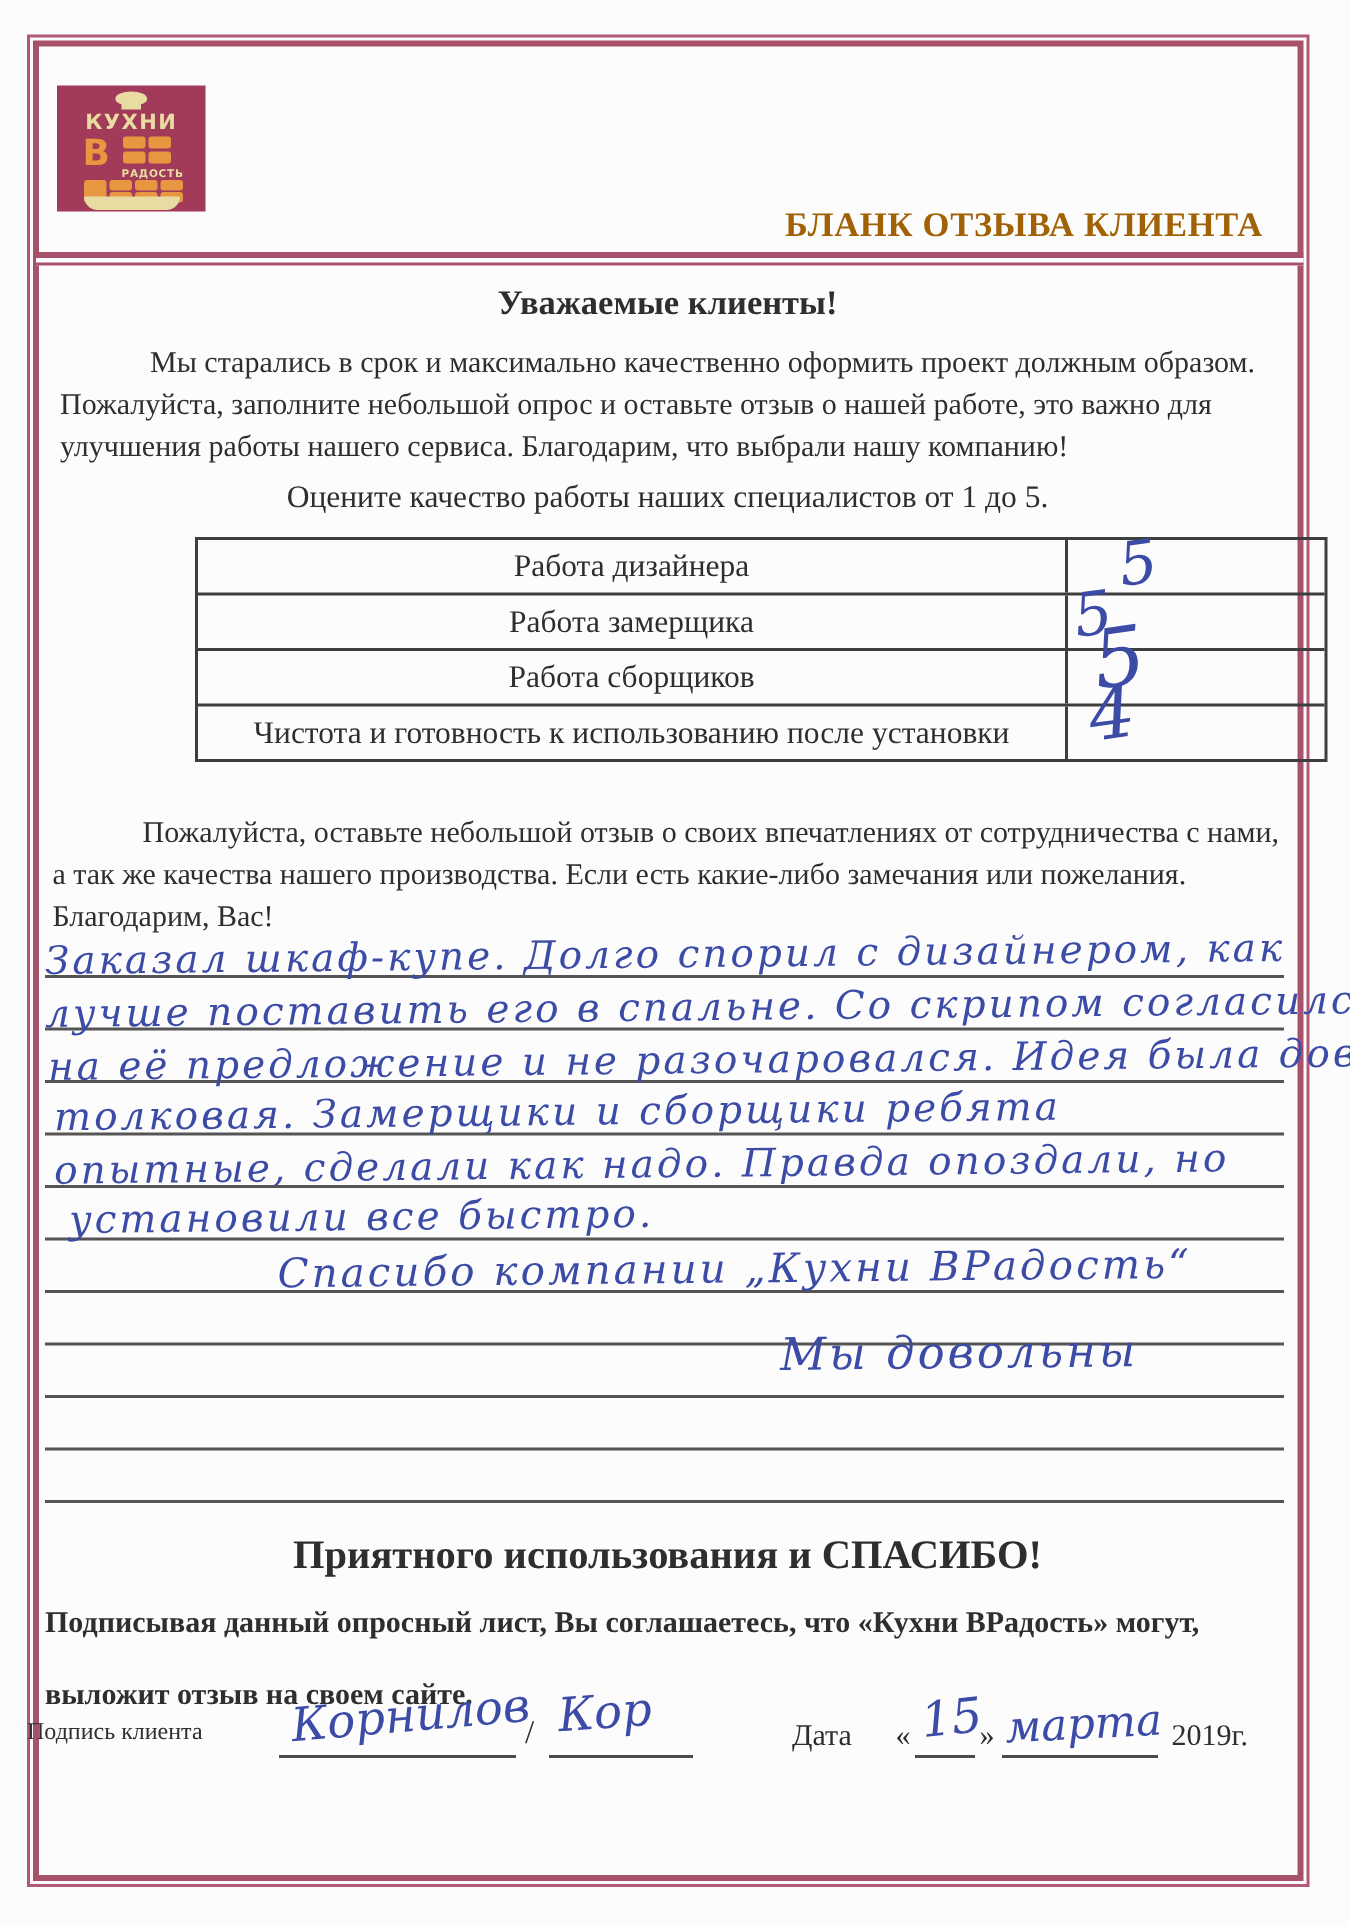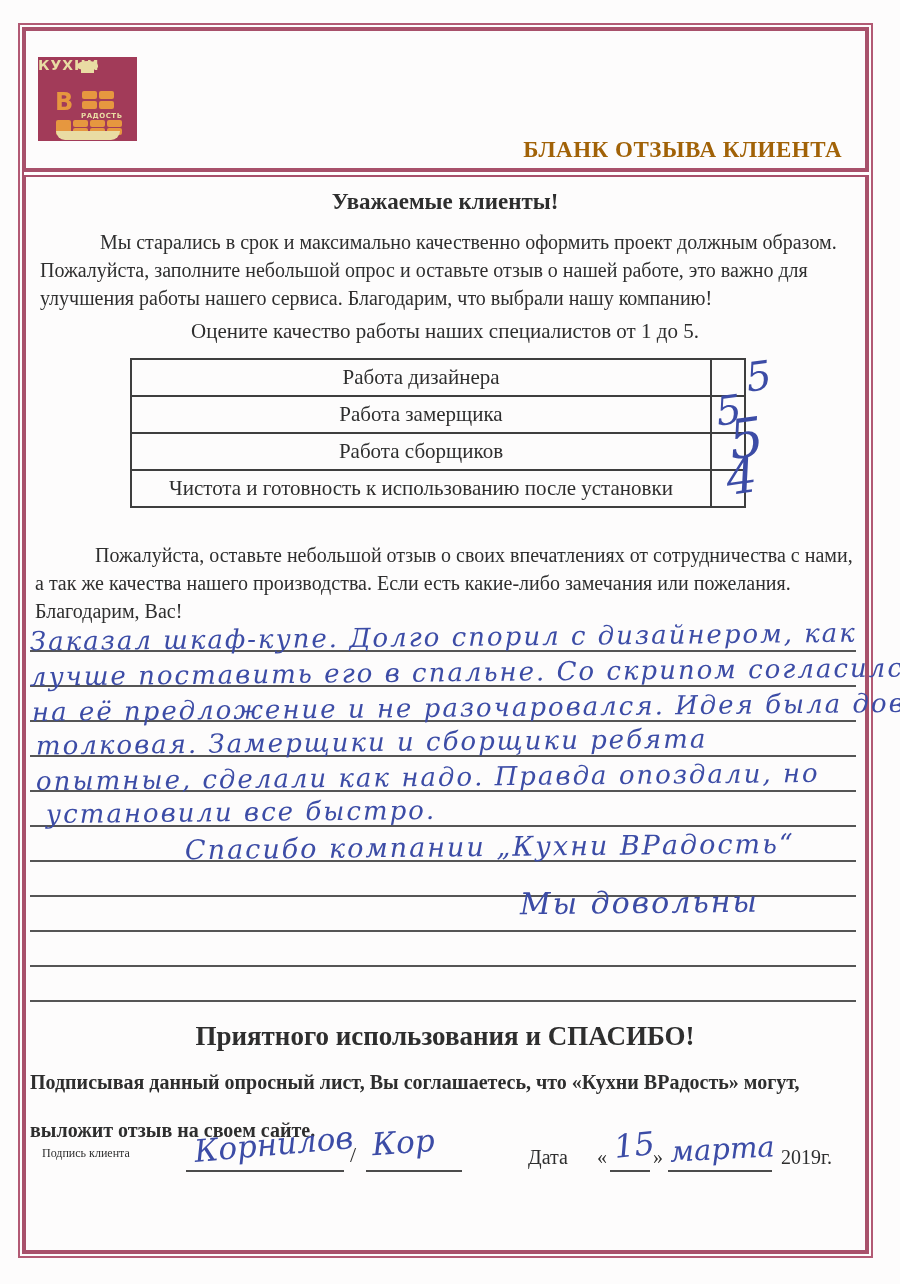--- a/index.html
+++ b/index.html
@@ -14,21 +14,21 @@
   .hw{font-family:"DejaVu Serif", serif;font-style:italic;color:#3c4ca6;}
 
   
   .frame-outer{left:18px;top:23px;width:851px;height:1231px;border:2px solid #b25a74;}
   .frame-inner{position:absolute;left:2px;top:2px;right:2px;bottom:2px;border:4px solid #a8516b;}
 
   
   .logo{left:38px;top:57px;width:99px;height:84px;background:#a23b59;}
   .hat-top{position:absolute;left:39px;top:4px;width:21px;height:9px;background:#e9dca3;border-radius:50% 50% 40% 40%;}
   .hat-base{position:absolute;left:43px;top:12px;width:13px;height:4px;background:#e9dca3;}
-  .logo-word1{position:absolute;left:0;top:0;width:100%;
+  .logo-word1{position:absolute;left:0;top:17px;width:100%;text-align:center;
     font-family:"DejaVu Sans", sans-serif;font-weight:bold;font-size:14px;letter-spacing:1px;color:#e9dca3;}
   .logo-letter{position:absolute;left:17px;top:31px;font-family:"DejaVu Sans", sans-serif;
     font-weight:bold;font-size:24px;color:#e6973f;}
   .drawer-grid{position:absolute;left:44px;top:34px;width:34px;display:flex;flex-wrap:wrap;gap:2px;}
   .drawer-grid i{display:block;width:15px;height:8px;background:#e6973f;border-radius:2px;}
   .logo-word2{position:absolute;left:43px;top:55px;font-family:"DejaVu Sans", sans-serif;
     font-weight:bold;font-size:7px;letter-spacing:.5px;color:#e9dca3;}
   .cab-row{position:absolute;left:18px;top:63px;display:flex;gap:2px;align-items:flex-start;}
   .cab-door{width:15px;height:15px;background:#e6973f;border-radius:2px;}
   .cab-stack{display:flex;flex-direction:column;gap:1px;}
@@ -39,21 +39,21 @@
   .header-rule{left:24px;top:168px;width:845px;height:3px;background:#fff;
     border-top:4px solid #a8516b;border-bottom:2px solid #a8516b;}
 
   
   .greet-head{left:30px;top:189px;width:830px;text-align:center;font-size:23px;font-weight:bold;}
   .para{font-size:20px;line-height:28px;text-indent:60px;}
   .para1{left:40px;top:228px;width:825px;}
   .instruction{left:30px;top:319px;width:830px;text-align:center;font-size:21px;font-weight:normal;}
 
   
-  .rating-table{left:130px;top:358px;width:616px;border:2px solid #3e3e3e;box-sizing:border-box;}
+  .rating-table{left:130px;top:358px;width:755px;border:2px solid #3e3e3e;box-sizing:border-box;}
   .t-row{display:flex;height:35px;border-top:2px solid #3e3e3e;}
   .t-row:first-child{border-top:none;}
   .t-label{width:580px;border-right:2px solid #3e3e3e;display:flex;align-items:center;justify-content:center;
     font-size:21px;box-sizing:border-box;}
   .t-score{flex:1;}
   .score-digit{position:absolute;font-size:40px;transform:rotate(-8deg);line-height:1;}
   .sd0{left:746px;top:356px;}
   .sd1{left:716px;top:390px;}
   .sd2{left:729px;top:412px;font-size:54px;}
   .sd3{left:726px;top:452px;font-size:48px;}
@@ -70,21 +70,21 @@
   .hw4{left:36px;top:764px;}
   .hw5{left:46px;top:799px;}
   .hw-thanks{left:185px;top:833px;font-size:27px;}
   .hw-closing{left:520px;top:888px;font-size:30px;}
 
   
   .footer-head{left:30px;top:1021px;width:830px;text-align:center;font-size:27px;font-weight:bold;}
   .consent{font-size:20px;font-weight:bold;}
   .consent1{left:30px;top:1071px;}
   .consent2{left:30px;top:1099px;margin-top:20px;}
-  .sig-label{left:42px;top:1146px;font-size:12px;}
+  .sig-label{left:18px;top:1146px;font-size:16px;}
   .sig-line{height:0;border-top:2px solid #4c4c4c;}
   .sig-line1{left:186px;top:1170px;width:158px;}
   .sig-line2{left:366px;top:1170px;width:96px;}
   .sig-slash{left:350px;top:1142px;font-size:22px;}
   .hw-sig1{left:194px;top:1126px;font-size:31px;transform:rotate(-5deg);}
   .hw-sig2{left:372px;top:1124px;font-size:31px;transform:rotate(-4deg);}
   .date-label{left:528px;top:1146px;font-size:20px;}
   .date-open{left:597px;top:1146px;font-size:20px;}
   .date-line-day{left:610px;top:1170px;width:40px;}
   .hw-day{left:614px;top:1126px;font-size:32px;transform:rotate(-6deg);}

